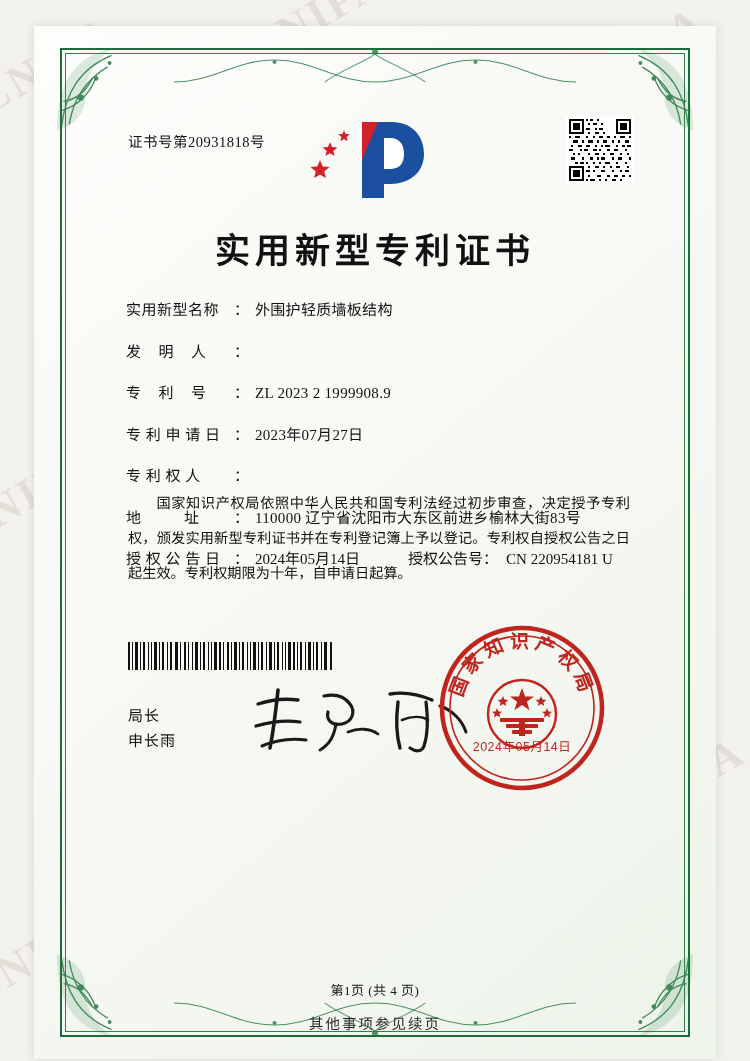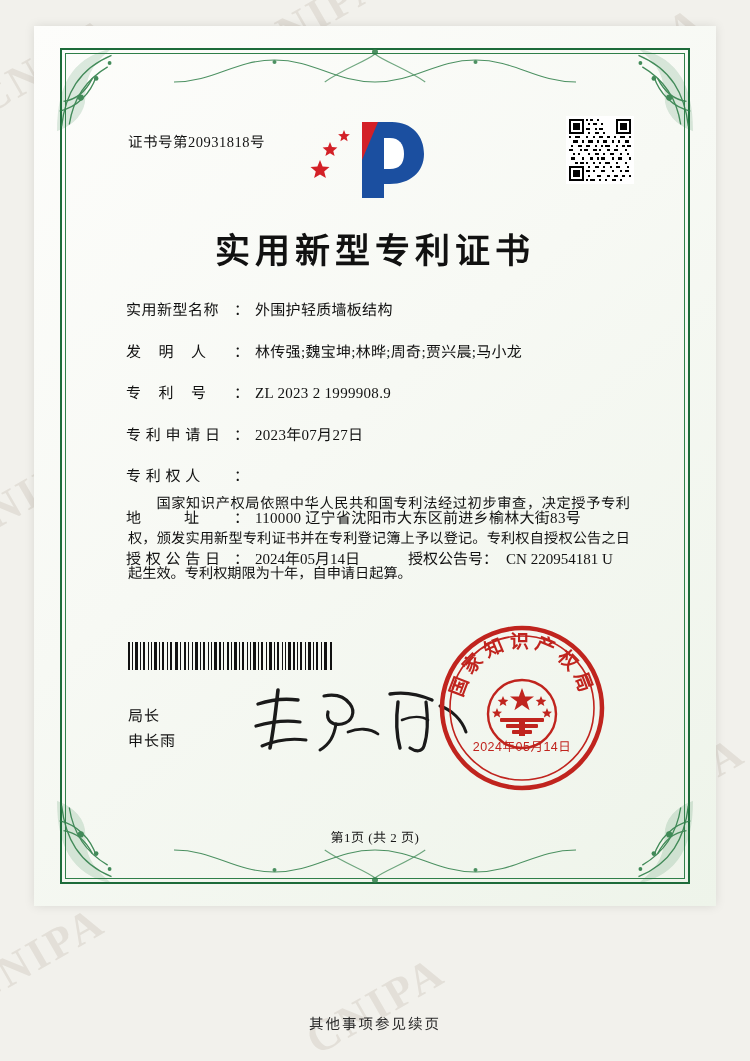--- a/index.html
+++ b/index.html
@@ -34,21 +34,21 @@
     transform: rotate(-30deg);
     font-weight: 700;
   }
 
   
   .sheet {
     position: absolute;
     left: 34px;
     top: 26px;
     width: 682px;
-    height: 880px;
+    height: 1033px;
     background: linear-gradient(140deg,#fdfdfb 0%, #f7f9f4 45%, #eef4ea 100%);
     box-shadow: 0 0 10px rgba(0,0,0,.10);
     z-index: 1;
   }
   .border-outer {
     position: absolute;
     left: 26px; top: 22px; right: 26px; bottom: 22px;
     border: 2px solid #1d6b3a;
   }
   .border-inner {
@@ -439,21 +439,20 @@
 
     <div class="fields">
       <div class="row">
         <span class="label">实用新型名称</span>
         <span class="colon">：</span>
         <span class="value">外围护轻质墙板结构</span>
       </div>
       <div class="row">
         <span class="label">发    明    人</span>
         <span class="colon">：</span>
-        <span class="value">林传强;魏宝坤;林晔;周奇;贾兴晨;马小龙</span>
       </div>
       <div class="row">
         <span class="label">专    利    号</span>
         <span class="colon">：</span>
         <span class="value">ZL 2023 2 1999908.9</span>
       </div>
       <div class="row">
         <span class="label">专 利 申 请 日</span>
         <span class="colon">：</span>
         <span class="value">2023年07月27日</span>
@@ -586,18 +585,18 @@
         <defs>
           <path id="sealArc" d="M 86 86 m -60,0 a 60,60 0 1,1 120,0" fill="none"></path>
         </defs>
         <text font-family="Liberation Serif, serif" font-size="19" font-weight="700" fill="#c0241e" letter-spacing="5">
           <textPath href="#sealArc" startOffset="50%" text-anchor="middle">国家知识产权局</textPath>
         </text>
       </svg>
       <div class="seal-date">2024年05月14日</div>
     </div>
 
-    <div class="page-no">第1页 (共 2 页)</div>
+    <div class="page-no">第1页 (共 4 页)</div>
 
   </div>
 </div>
 
 <div class="footer-note">其他事项参见续页</div>
 
 </body></html>

